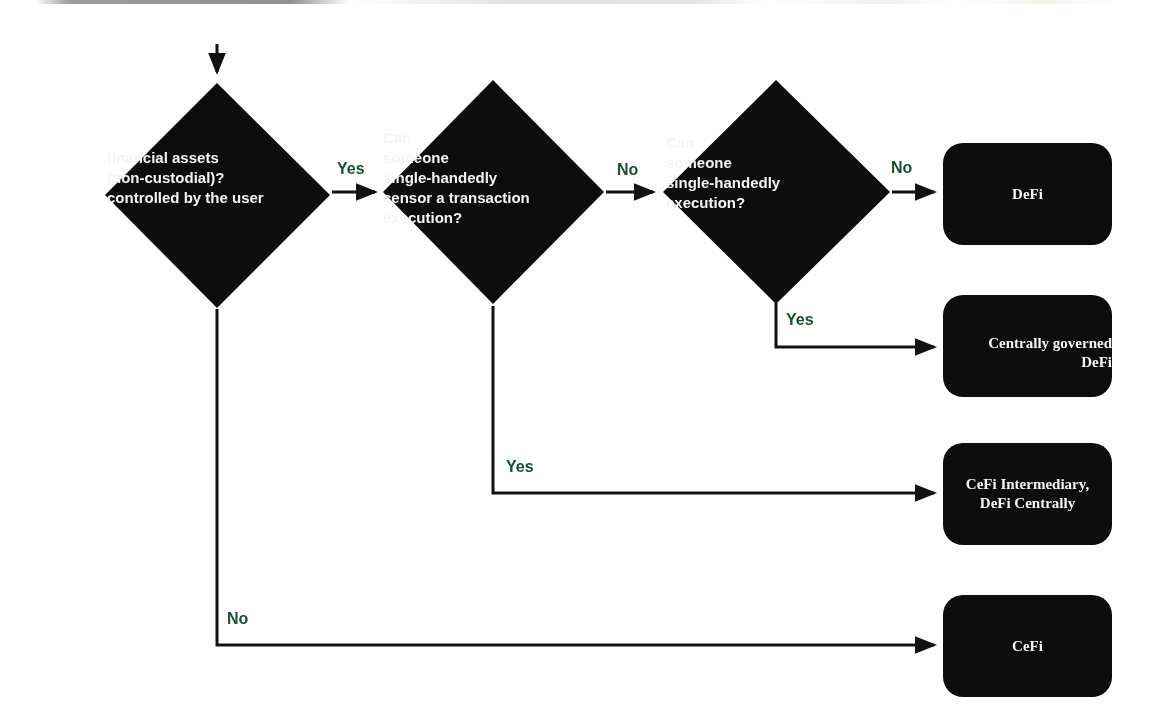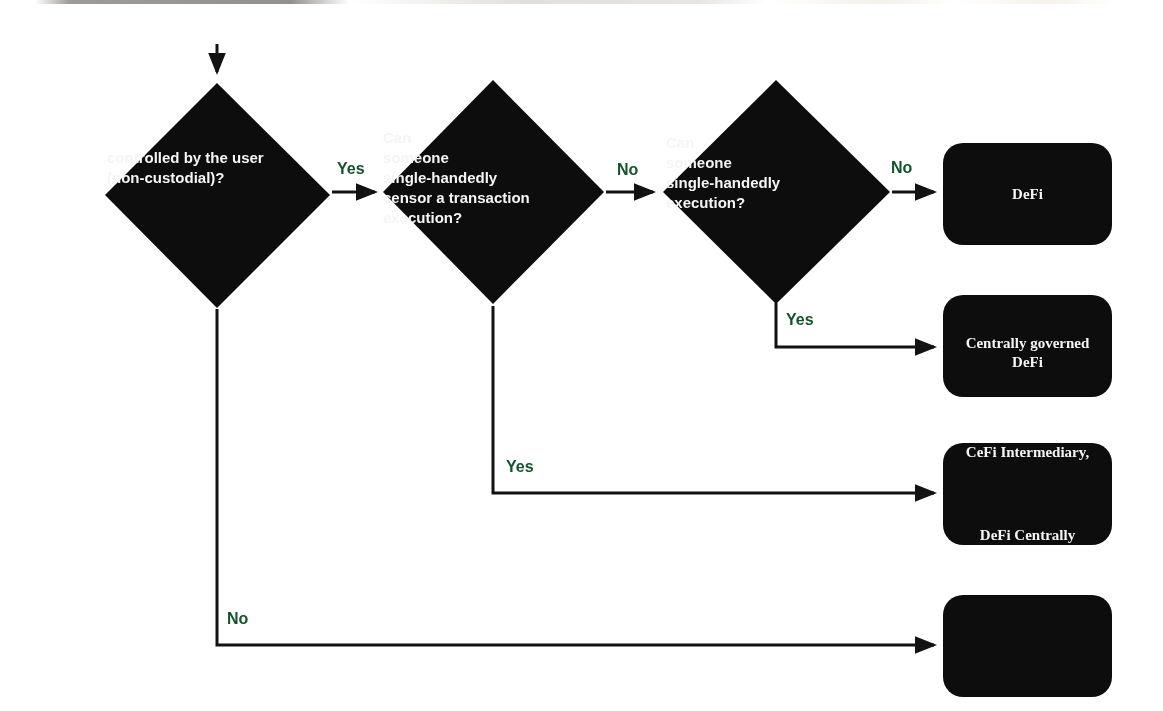--- a/index.html
+++ b/index.html
@@ -90,22 +90,23 @@
     <polygon class="node" points="493,80 604,192 493,304 383,192"></polygon>
     <polygon class="node" points="776,80 890,192 776,304 663,192"></polygon>
 
     <rect class="node" x="943" y="143" width="169" height="102" rx="20"></rect>
     <rect class="node" x="943" y="295" width="169" height="102" rx="20"></rect>
     <rect class="node" x="943" y="443" width="169" height="102" rx="20"></rect>
     <rect class="node" x="943" y="595" width="169" height="102" rx="20"></rect>
   </svg>
 
   <div class="dq" style="left:107px; top:148px; width:220px;">
+    <span>financial assets</span>
+    <span>(non-custodial)?</span>
     <span>controlled by the user</span>
-    <span>(non-custodial)?</span>
   </div>
 
   <div class="dq" style="left:383px; top:128px; width:220px;">
     <span>Can</span>
     <span>someone</span>
     <span>single-handedly</span>
     <span>censor a transaction</span>
     <span>execution?</span>
   </div>
 
@@ -113,30 +114,33 @@
     <span>Can</span>
     <span>someone</span>
     <span>single-handedly</span>
     <span>execution?</span>
   </div>
 
   <div class="term" style="left:943px; top:143px; width:169px; height:102px;">
     <span>DeFi</span>
   </div>
 
-  <div class="term" style="left:943px; top:295px; width:169px; height:116px;">
+  <div class="term" style="left:943px; top:295px; width:169px; height:116px;align-items:flex-end;">
     <span>Centrally governed</span>
     <span>DeFi</span>
   </div>
 
-  <div class="term" style="left:943px; top:443px; width:169px; height:102px;justify-content:space-between;">
+  <div class="term" style="left:943px; top:443px; width:169px; height:102px;">
     <span>CeFi Intermediary,</span>
     <span>DeFi Centrally</span>
   </div>
 
+  <div class="term" style="left:943px; top:595px; width:169px; height:102px;">
+    <span>CeFi</span>
+  </div>
 
   <div class="elabel" style="left:337px; top:160px;">Yes</div>
   <div class="elabel" style="left:617px; top:161px;">No</div>
   <div class="elabel" style="left:891px; top:159px;">No</div>
   <div class="elabel" style="left:786px; top:311px;">Yes</div>
   <div class="elabel" style="left:506px; top:458px;">Yes</div>
   <div class="elabel" style="left:227px; top:610px;">No</div>
 
 </div>
 

